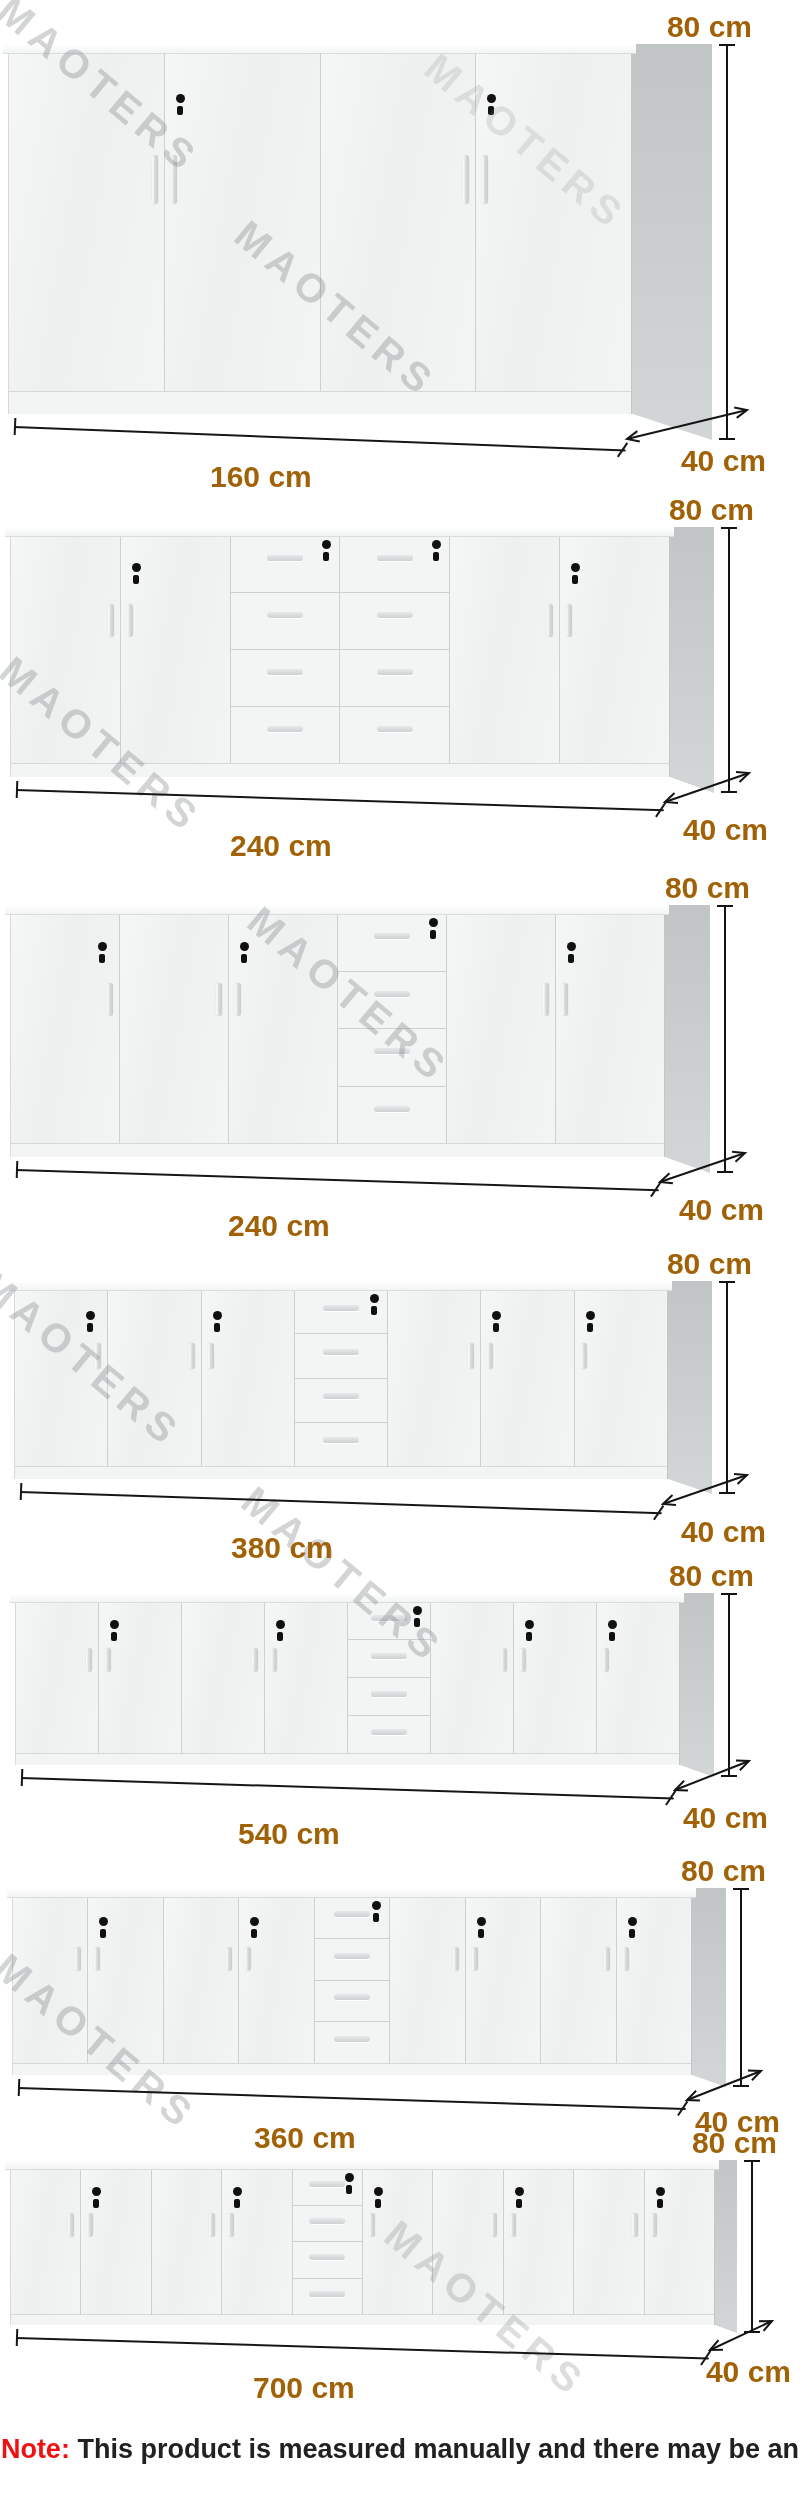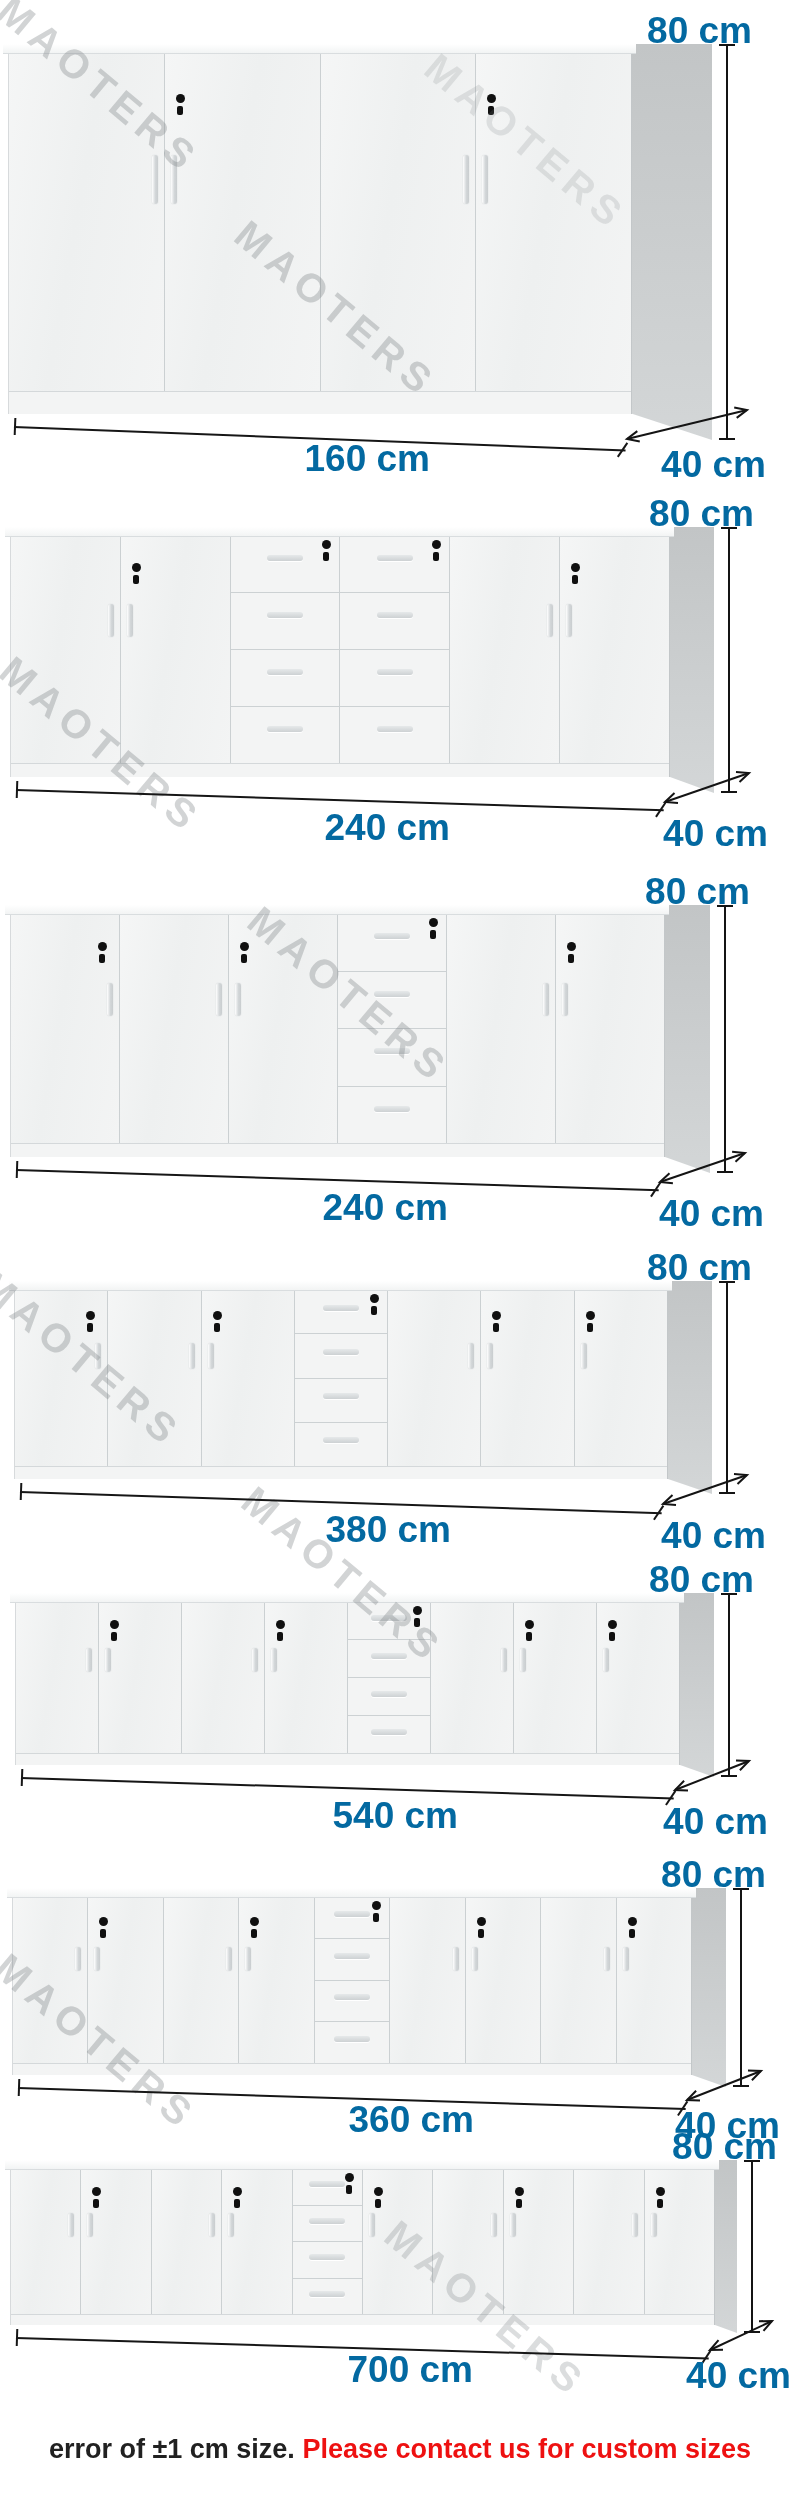--- a/index.html
+++ b/index.html
@@ -1,23 +1,23 @@
 <!DOCTYPE html>
 <html><head>
 <meta charset="utf-8">
 <style>
   html,body{margin:0;padding:0;background:#ffffff;}
   #canvas{position:relative;width:800px;height:2517px;background:#ffffff;overflow:hidden;
           font-family:"Liberation Sans",sans-serif;}
   .abs{position:absolute;}
   
-  .dim-label{position:absolute;font-weight:700;font-size:37px;color:#0369a1;
+  .dim-label{position:absolute;font-weight:700;font-size:30px;color:#a16207;
              white-space:nowrap;z-index:10;letter-spacing:0px;}
   .dl-right{text-align:right;}
-  .dl-center{text-align:right;}
+  .dl-center{text-align:left;margin-top:22px;}
   
   .cab-body{position:absolute;background:#f1f2f2;border-left:1px solid #d7dadc;
             border-right:1px solid #c3c7c9;box-sizing:border-box;z-index:2;}
   .top-strip{position:absolute;left:-6px;right:-5px;top:0;height:9px;
              background:linear-gradient(#ffffff,#f2f4f4);
              border-bottom:1px solid #d9dddf;z-index:3;}
   .cols{position:absolute;left:0;right:0;top:9px;display:flex;z-index:2;}
   .col{position:relative;flex:1 1 0;box-sizing:border-box;border-right:1px solid #cbd0d2;
        background:linear-gradient(100deg,#f5f6f6 0%,#eef0f0 45%,#f3f4f4 100%);}
   .col:last-child{border-right:none;}
@@ -550,15 +550,15 @@
       <div class="watermark" style="left: 255px; top: 212px; opacity: 1;">MAOTERS</div>
       <div class="watermark" style="left: 445px; top: 45px; opacity: 0.55;">MAOTERS</div>
       <div class="watermark" style="left: 20px; top: 648px; opacity: 1;">MAOTERS</div>
       <div class="watermark" style="left: 268px; top: 898px; opacity: 1;">MAOTERS</div>
       <div class="watermark" style="left: 0px; top: 1262px; opacity: 1;">MAOTERS</div>
       <div class="watermark" style="left: 262px; top: 1478px; opacity: 1;">MAOTERS</div>
       <div class="watermark" style="left: 15px; top: 1945px; opacity: 1;">MAOTERS</div>
       <div class="watermark" style="left: 405px; top: 2212px; opacity: 0.8;">MAOTERS</div>
     </div>
   <div class="note">
-    <div><span>error of ±1 cm size. </span><span class="note-red">Please contact us for custom sizes</span></div>
+    <div><span class="note-red note-bold">Note:</span><span> This product is measured manually and there may be an</span></div>
   </div>
 </div>
 
 </body></html>

